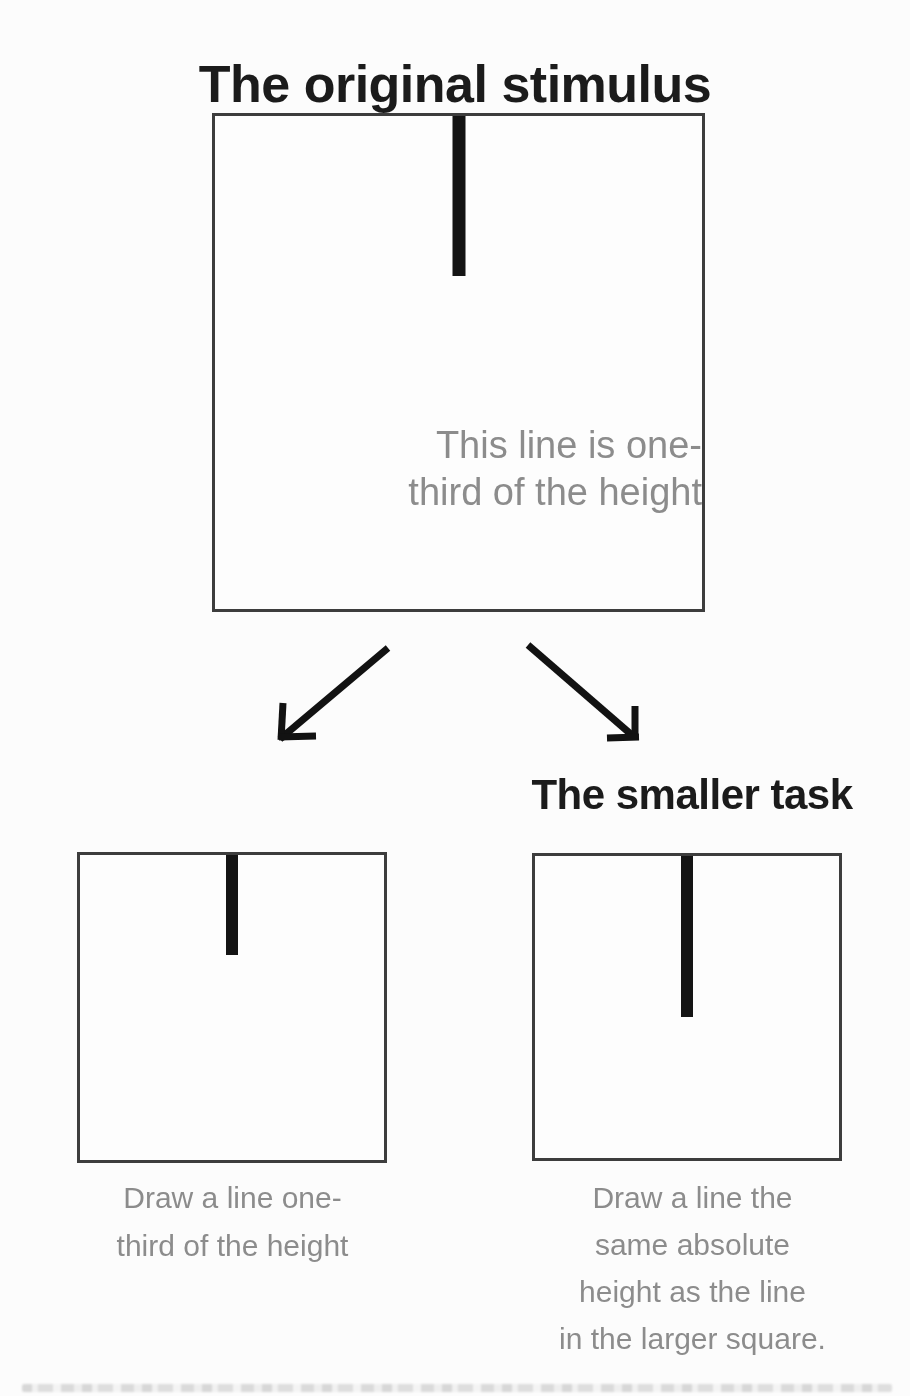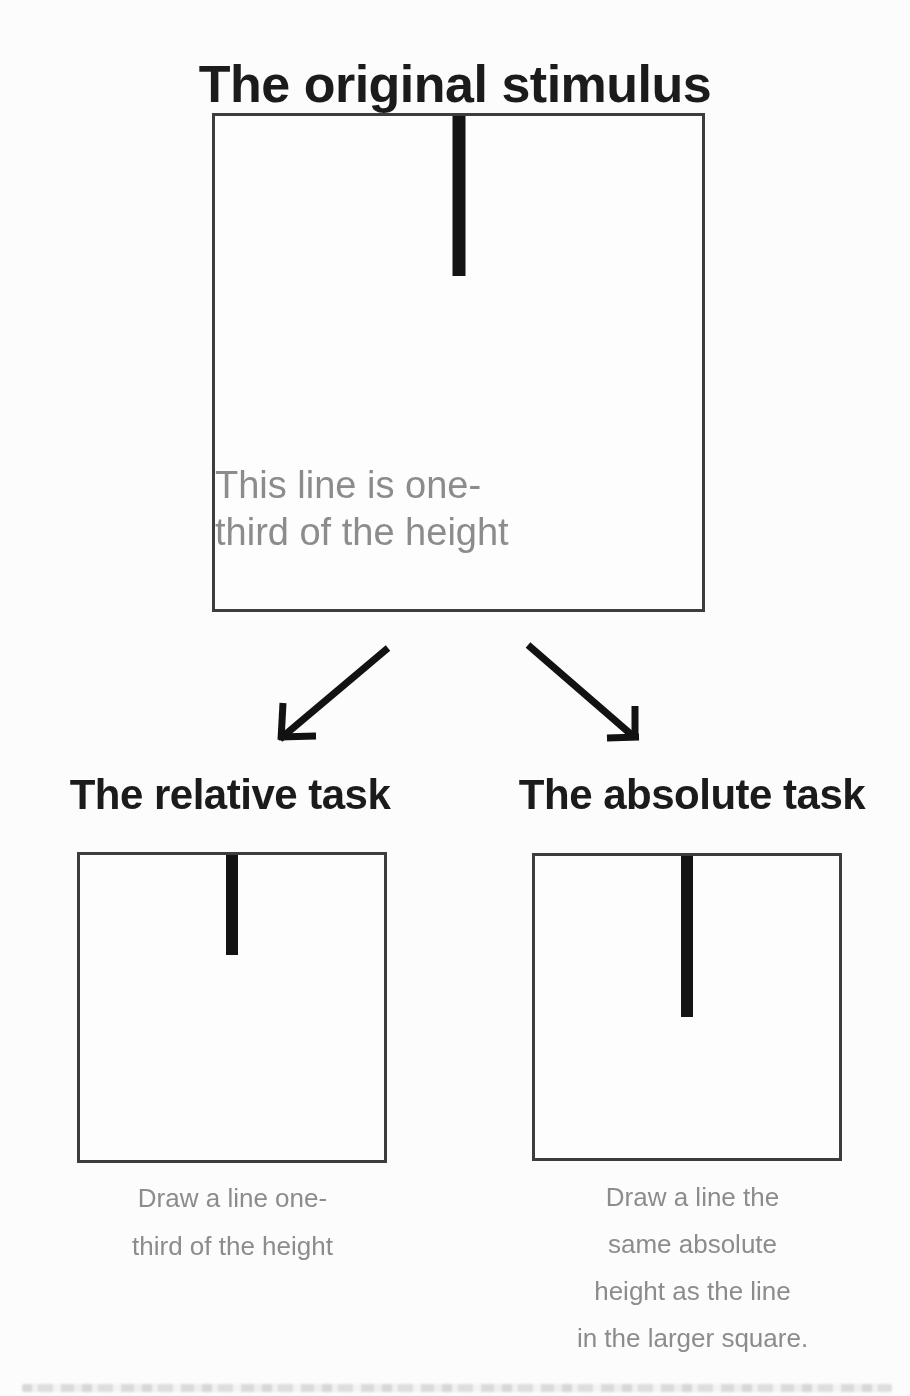--- a/index.html
+++ b/index.html
@@ -55,31 +55,30 @@
     transform: translateX(-50%);
     background: var(--line);
   }
   .vline.stimulus { width: 13px; height: 160px; }
   .vline.relative { width: 12px; height: 100px; }
   .vline.absolute { width: 12px; height: 161px; }
   .note {
     position: absolute;
     left: 0; right: 0;
     top: 306px;
-    text-align: left;
+    text-align: right;
     font-size: 38px;
     line-height: 47px;
     color: var(--muted);
-    margin-top: 40px;
   }
   .caption {
     position: absolute;
     top: 1174px;
     text-align: center;
-    font-size: 26px;
+    font-size: 30px;
     line-height: 48px;
     color: var(--muted);
   }
   .caption.left  { left: 10px;  width: 445px; }
   .caption.right { left: 470px; width: 445px; line-height: 47px; }
   .arrow-svg {
     position: absolute;
     width: 145px;
     height: 120px;
   }
@@ -125,23 +124,22 @@
     <path d="M28,71 L26,108"></path>
     <path d="M24,105 L61,104"></path>
   </svg>
 
   <svg class="arrow-svg right" viewBox="0 0 145 120">
     <line x1="23" y1="13" x2="128" y2="104"></line>
     <path d="M130,74 L130,108"></path>
     <path d="M102,106 L134,105"></path>
   </svg>
 
-  <div class="title sub-title left">The relative task</div>
 
-  <div class="title sub-title right">The absolute task</div>
+  <div class="title sub-title right">The smaller task</div>
 
   <div class="square small-left">
     <div class="vline relative"></div>
   </div>
 
   <div class="square small-right">
     <div class="vline absolute"></div>
   </div>
 
   <div class="caption left">

